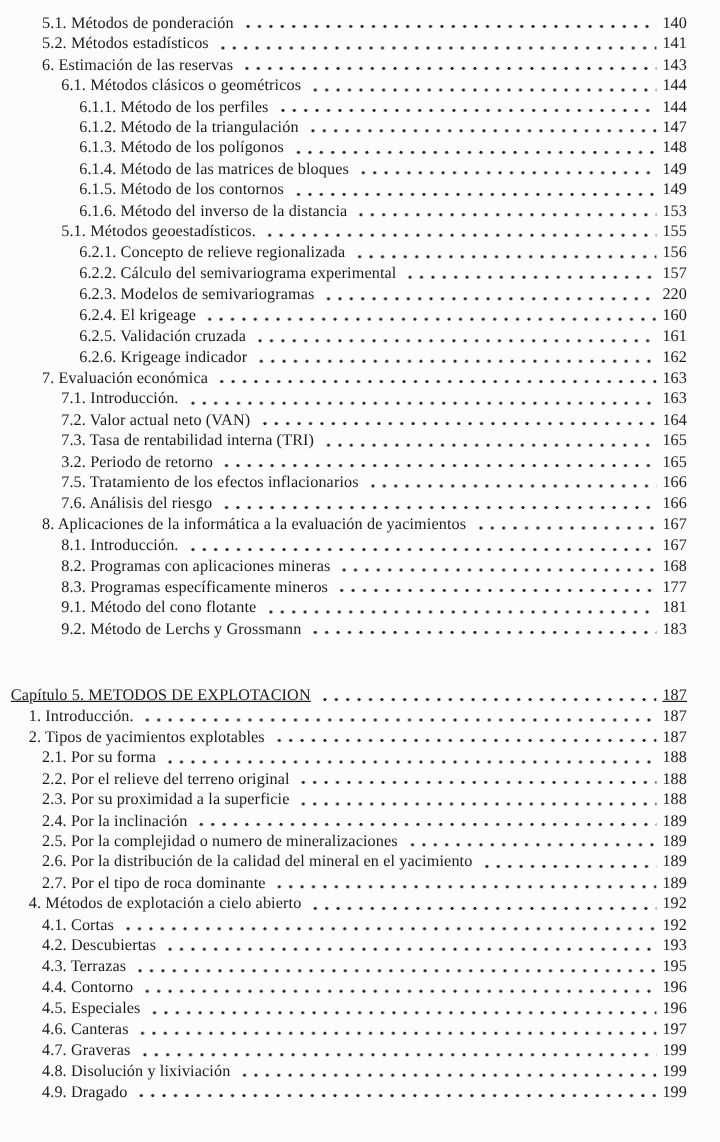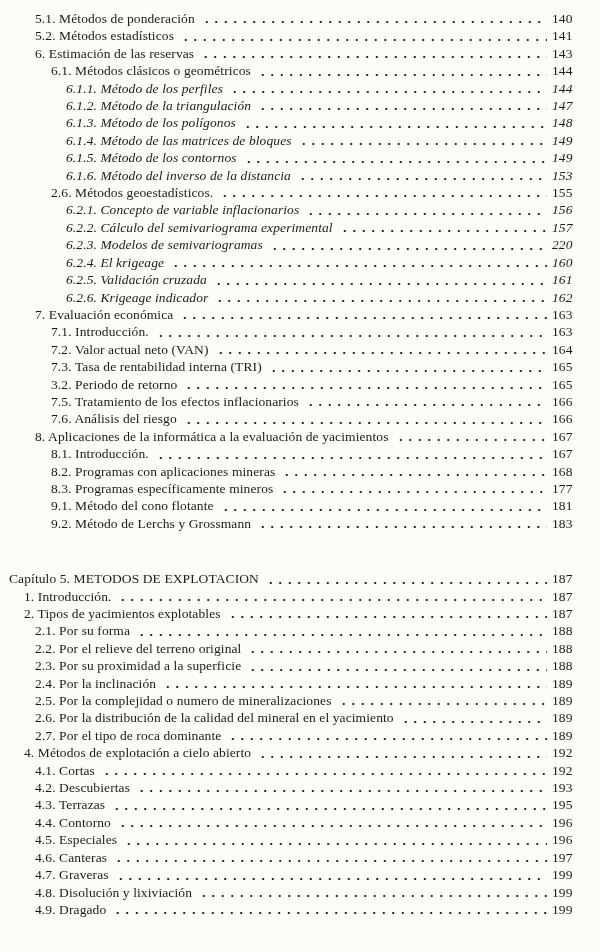--- a/index.html
+++ b/index.html
@@ -35,25 +35,25 @@
     background-image: radial-gradient(circle, #262626 1.1px, rgba(0,0,0,0) 1.5px);
     background-size: 9.5px 4px;
     background-repeat: repeat-x;
     background-position: left calc(100% - 3px);
   }
   .pagenum {
     flex: 0 0 auto;
     min-width: 26px;
     text-align: left;
   }
-  .lv0 { padding-left: 0; }
+  .lv0 { padding-left: 0; text-decoration: underline; }
   .lv1 { padding-left: 15px; }
   .lv2 { padding-left: 26px; }
   .lv3 { padding-left: 42px; }
-  .lv4 { padding-left: 57px; font-style: italic; }
+  .lv4 { padding-left: 57px; }
 </style>
 </head>
 <body style="background: rgb(252, 252, 250); color: rgb(27, 27, 27);">
 
 <div class="page">
   <div id="toc">
       <div class="toc-section">
         <div class="row lv2">
     <span class="label">5.1. Métodos de ponderación</span>
     <span class="dots"></span>
@@ -98,26 +98,26 @@
     <span class="label">6.1.5. Método de los contornos</span>
     <span class="dots"></span>
     <span class="pagenum">149</span>
   </div>
         <div class="row lv4">
     <span class="label">6.1.6. Método del inverso de la distancia</span>
     <span class="dots"></span>
     <span class="pagenum">153</span>
   </div>
         <div class="row lv3">
-    <span class="label">2.6. Métodos geoestadísticos.</span>
+    <span class="label">5.1. Métodos geoestadísticos.</span>
     <span class="dots"></span>
     <span class="pagenum">155</span>
   </div>
         <div class="row lv4">
-    <span class="label">6.2.1. Concepto de variable inflacionarios</span>
+    <span class="label">6.2.1. Concepto de relieve regionalizada</span>
     <span class="dots"></span>
     <span class="pagenum">156</span>
   </div>
         <div class="row lv4">
     <span class="label">6.2.2. Cálculo del semivariograma experimental</span>
     <span class="dots"></span>
     <span class="pagenum">157</span>
   </div>
         <div class="row lv4">
     <span class="label">6.2.3. Modelos de semivariogramas</span>

